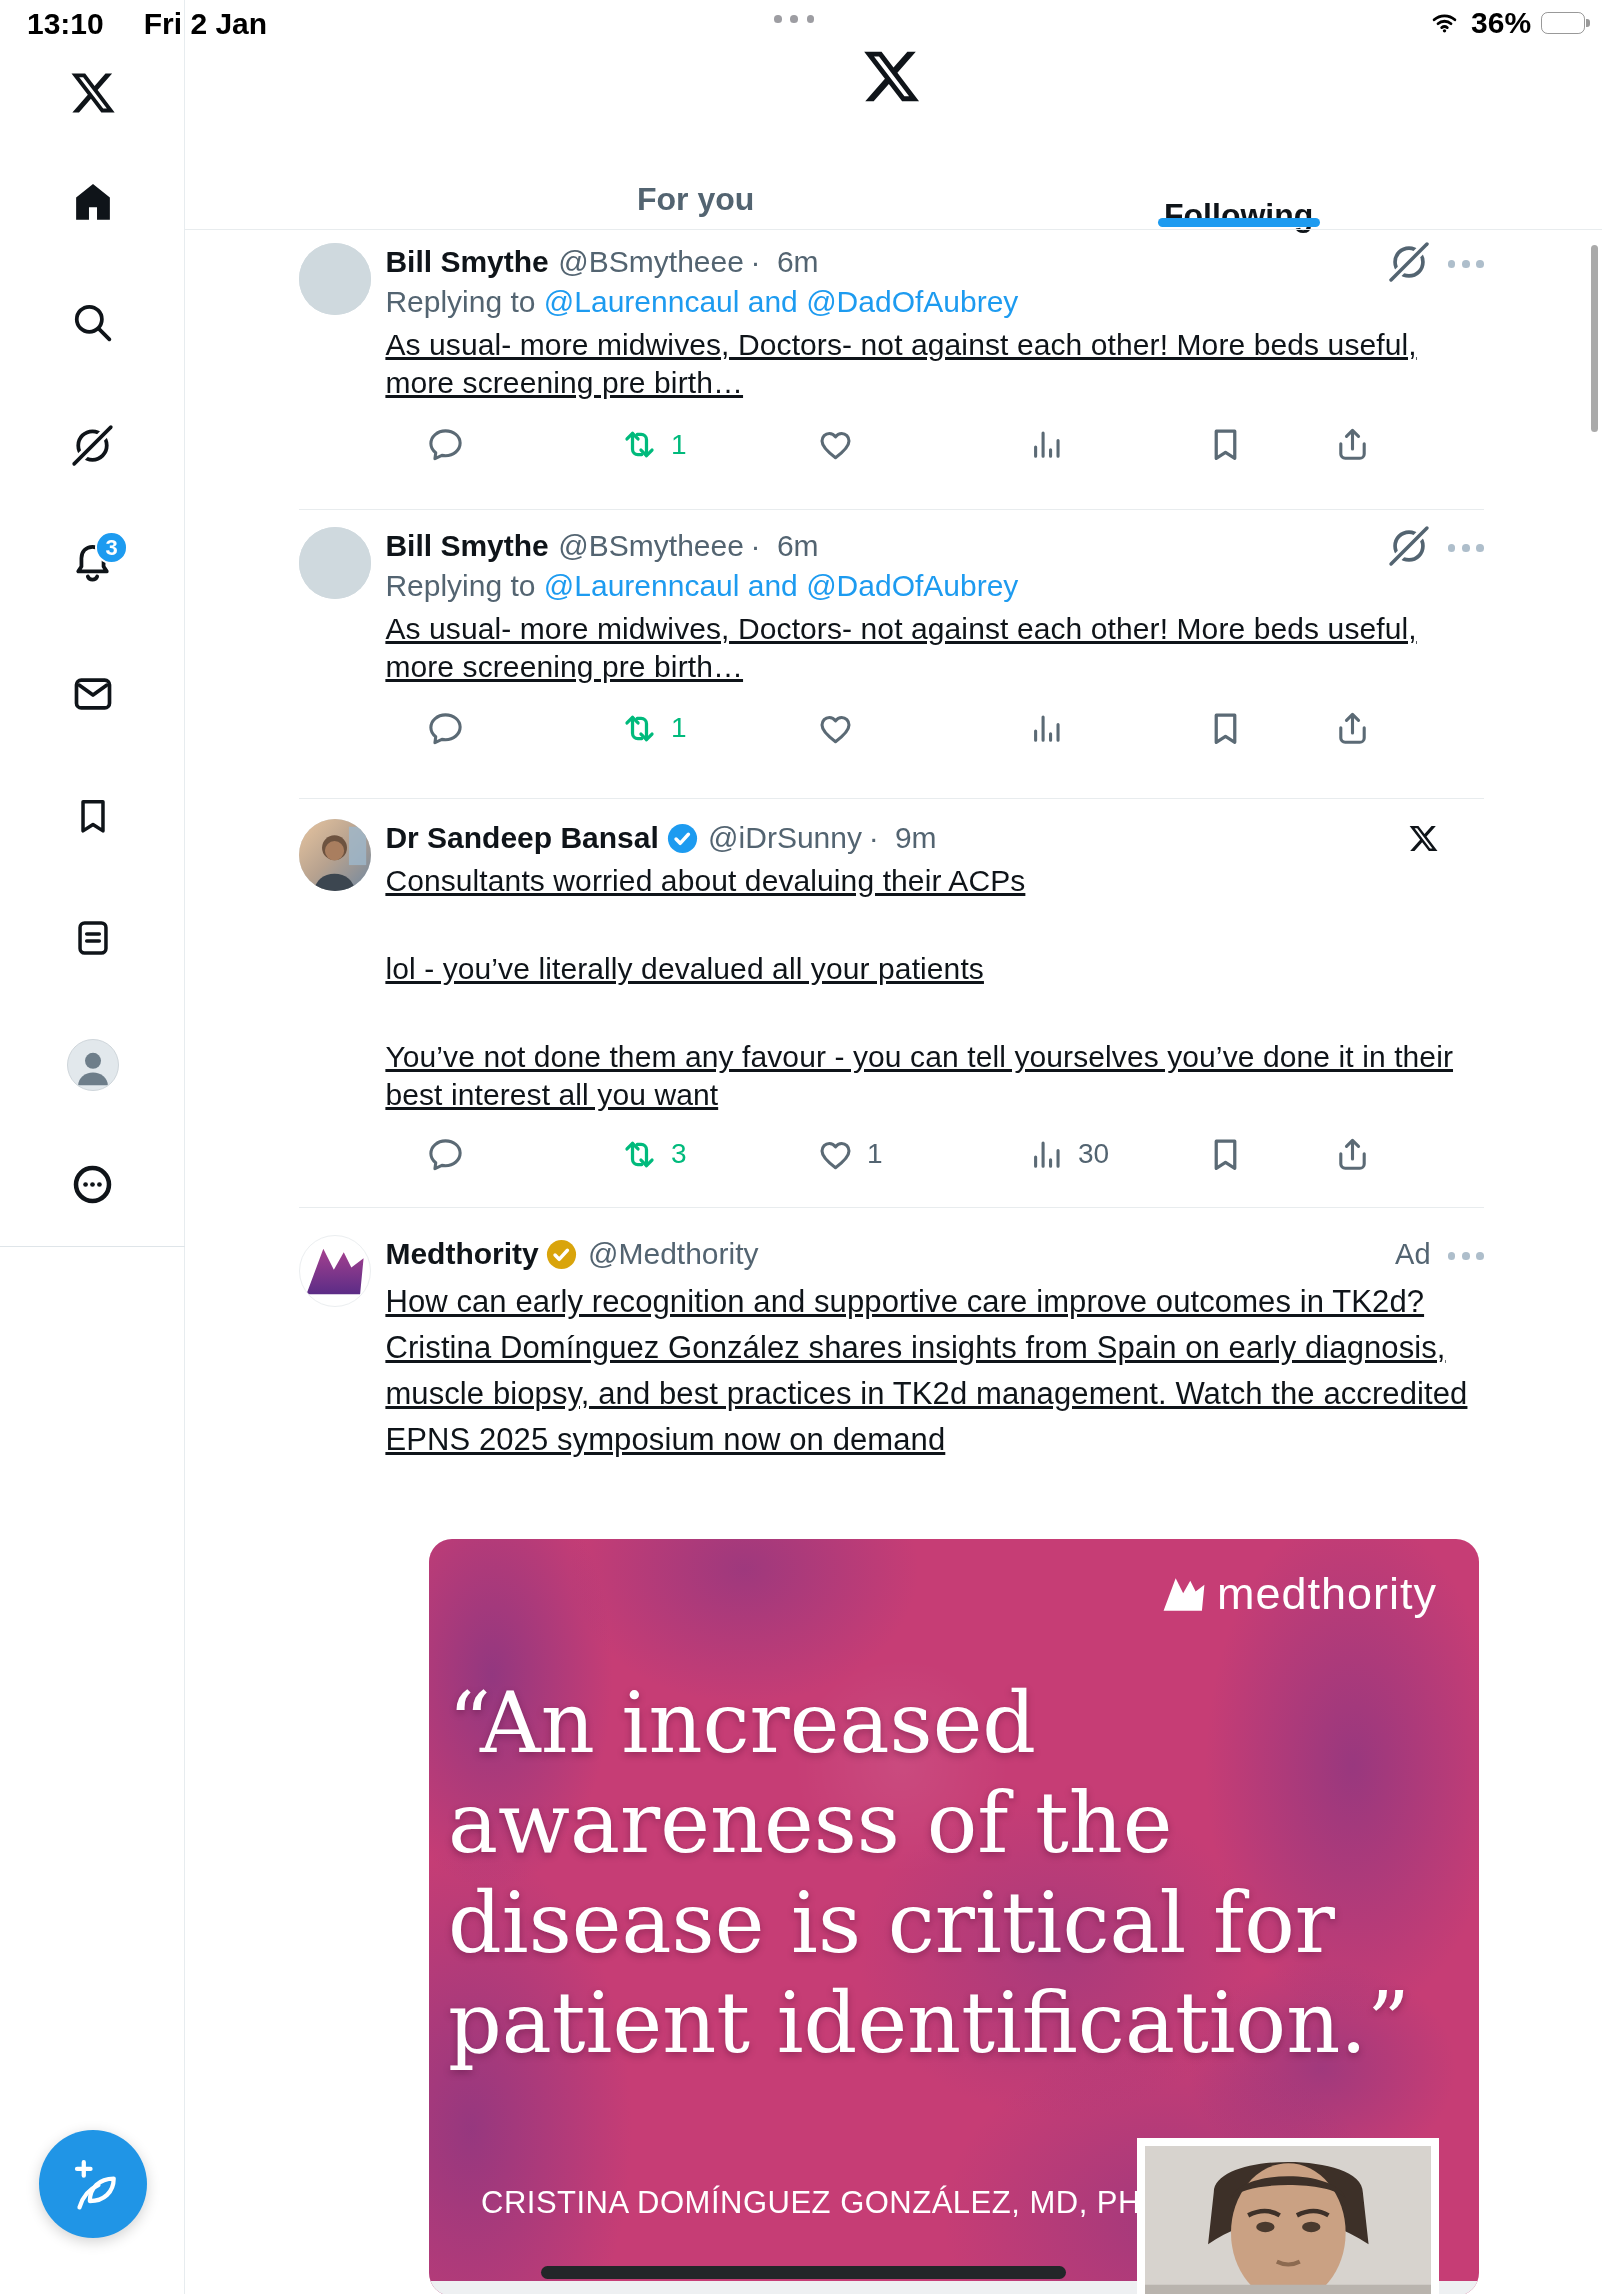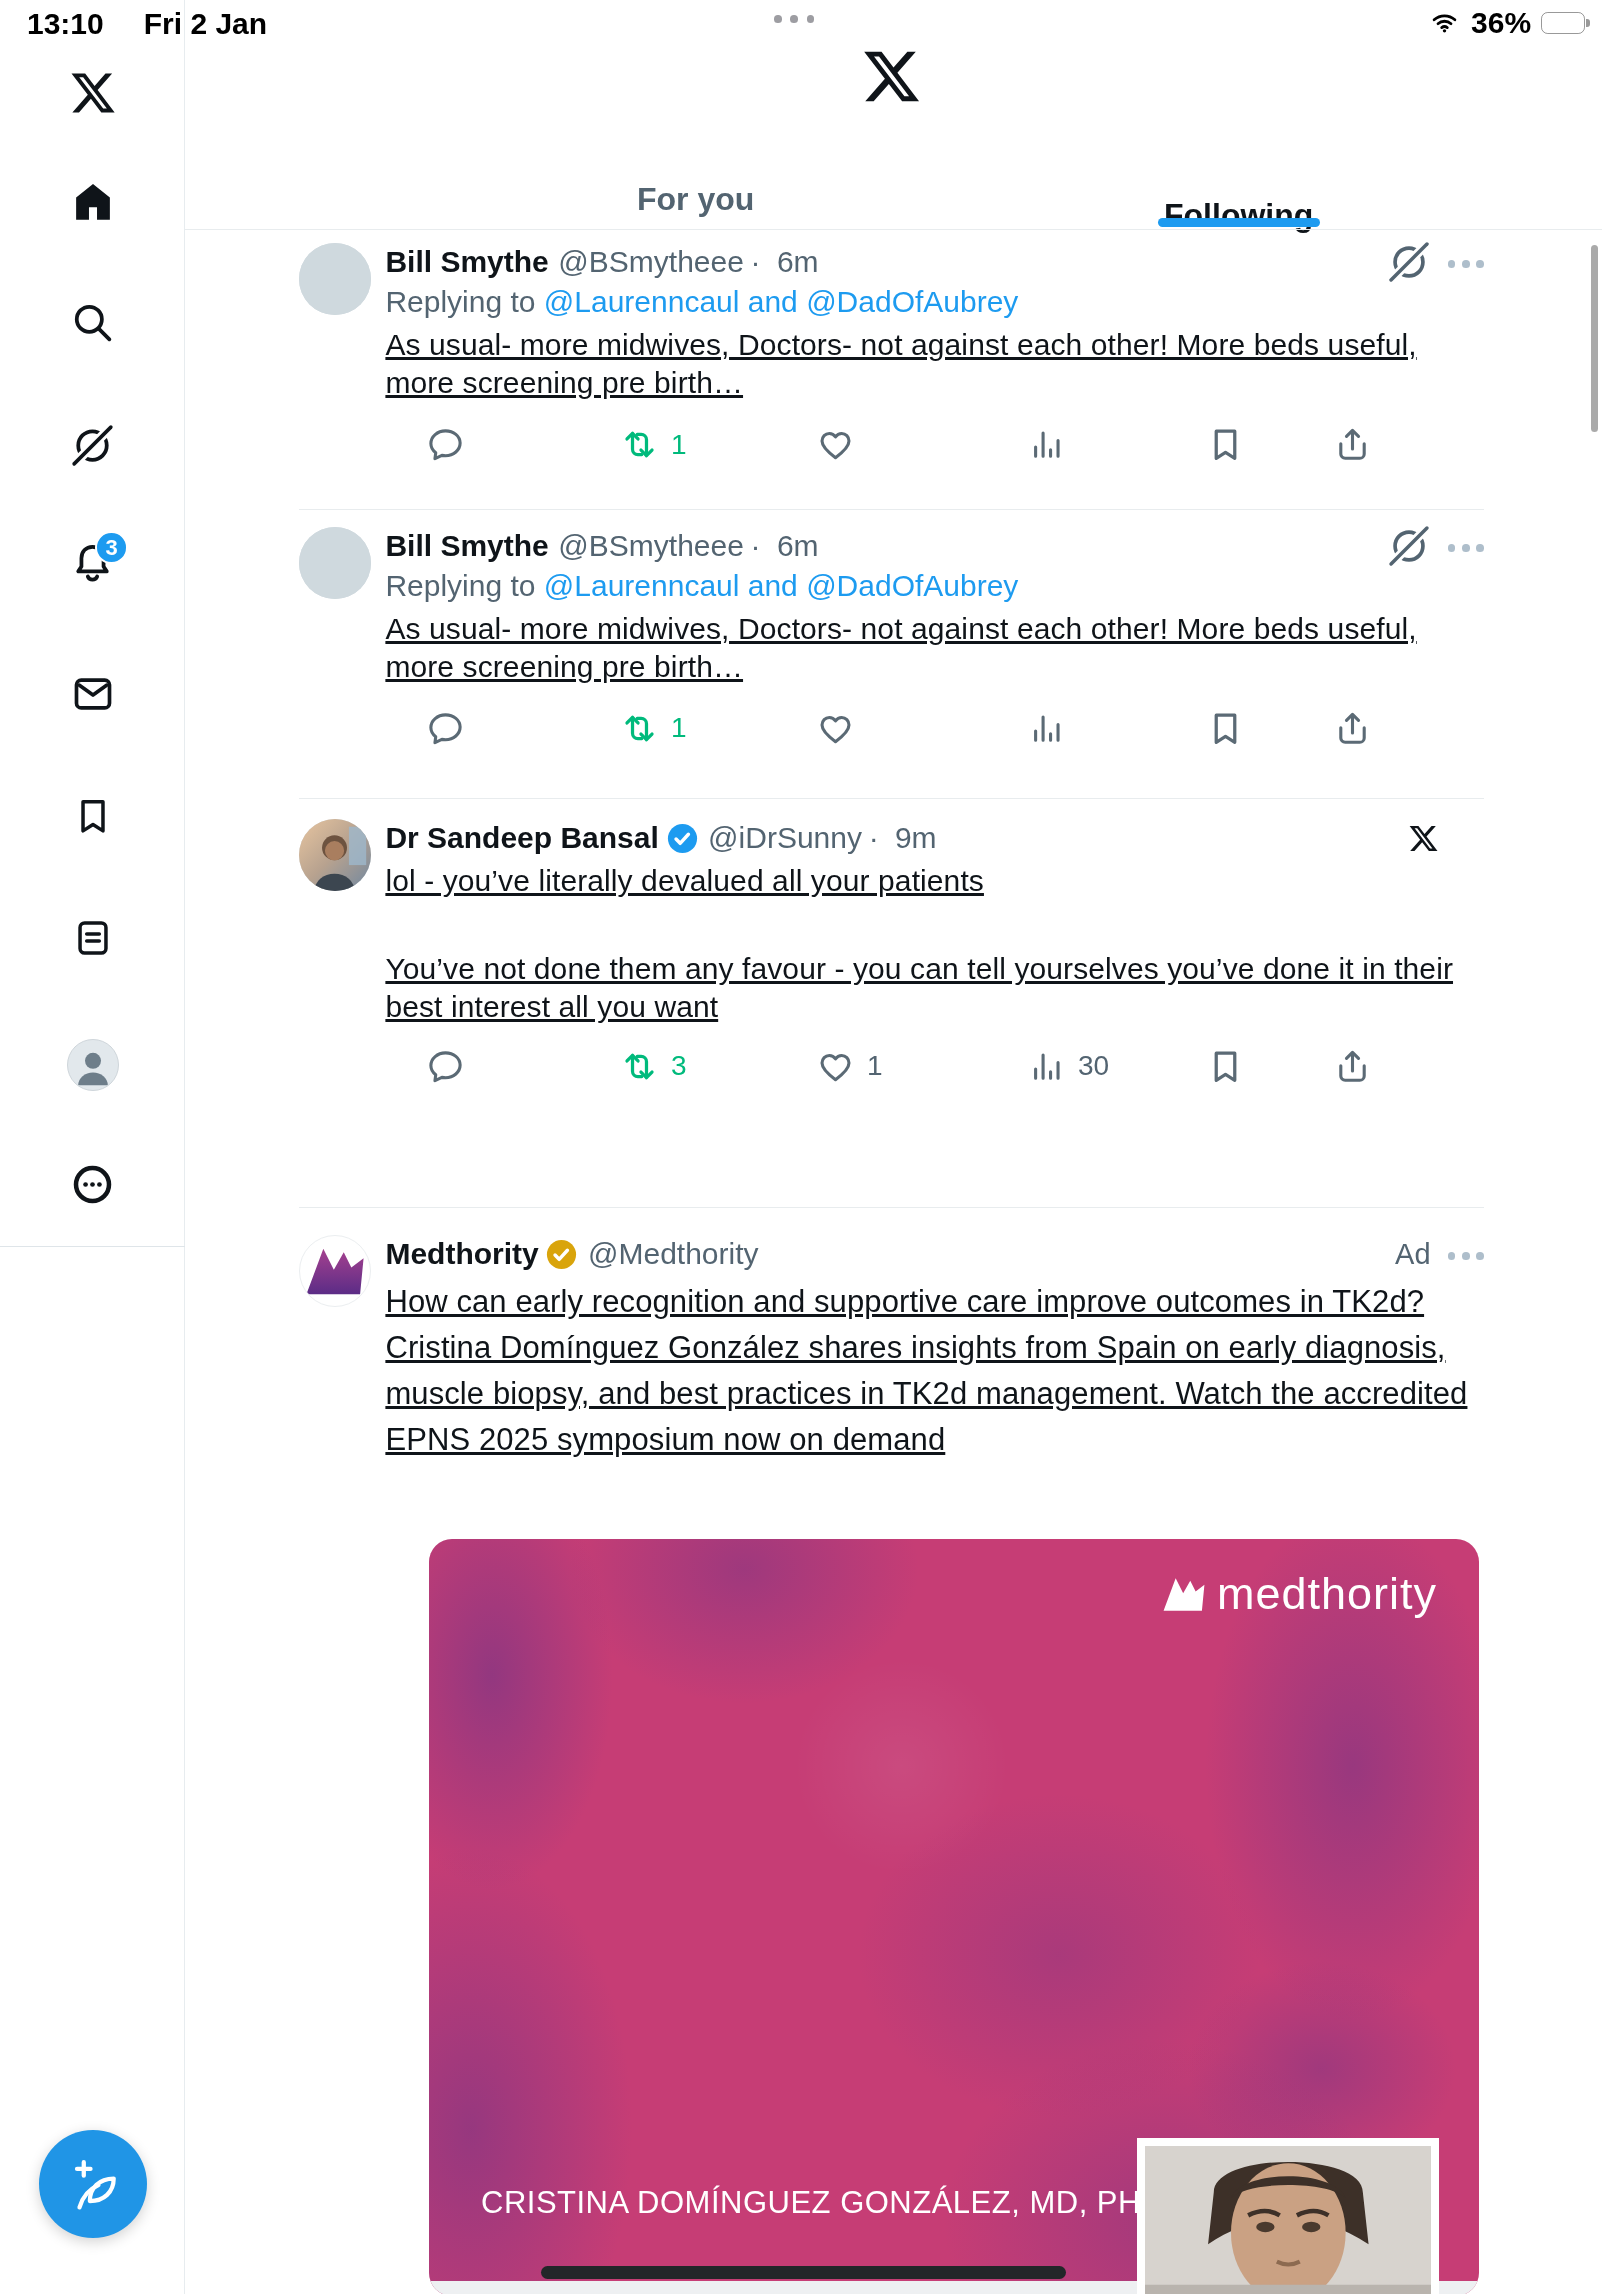--- a/index.html
+++ b/index.html
@@ -451,20 +451,21 @@
           <span class="t-meta">@iDrSunny</span>
           <span class="t-sep">·</span>
           <span class="t-meta">9m</span>
           <span class="right-group">
             <svg class="hdr-x" width="31" height="31" viewBox="0 0 32 32">
                 <use href="#i-x"></use>
               </svg>
           </span>
         </div>
         <div class="t-body">
+          <p>Consultants worried about devaluing their ACPs</p>
           <p>lol - you’ve literally devalued all your patients</p>
           <p>You’ve not done them any favour - you can tell yourselves you’ve done it in their best interest all you want</p>
         </div>
         <div class="actions">
           <span class="action a-reply">
               <svg width="39" height="39" viewBox="0 0 41 41">
                 <use href="#i-reply"></use>
               </svg>
             </span>
           <span class="action a-rt green">
@@ -531,20 +532,26 @@
         <div class="t-body">How can early recognition and supportive care improve outcomes in TK2d? Cristina Domínguez González shares insights from Spain on early diagnosis, muscle biopsy, and best practices in TK2d management. Watch the accredited EPNS 2025 symposium now on demand</div>
       </div>
 
       <div class="ad-card">
         <div class="ad-tex"></div>
         <div class="ad-brand">
           <svg width="50" height="50" style="color:#fff" viewBox="0 0 52 52">
               <use href="#i-crown"></use>
             </svg>
           <span class="txt">medthority</span>
+        </div>
+        <div class="ad-quote">
+          <div>“An increased</div>
+          <div>awareness of the</div>
+          <div>disease is critical for</div>
+          <div>patient identification.”</div>
         </div>
         <div class="ad-attr">CRISTINA DOMÍNGUEZ GONZÁLEZ, MD, PHD</div>
         <div class="ad-strip"></div>
         <div class="ad-photo">
           <div class="ph">
             <svg viewBox="0 0 100 52" preserveAspectRatio="none" style="position:absolute;inset:0;width:100%;height:100%">
               <rect width="100" height="52" fill="#d7d3ce"></rect>
               <path d="M24 16 C24 2 76 2 76 16 L78 34 C60 22 40 22 22 34 Z" fill="#3d3028"></path>
               <ellipse cx="50" cy="30" rx="20" ry="24" fill="#caa183"></ellipse>
               <path d="M30 18 C34 8 66 8 70 18 C64 12 36 12 30 18 Z" fill="#3d3028"></path>

